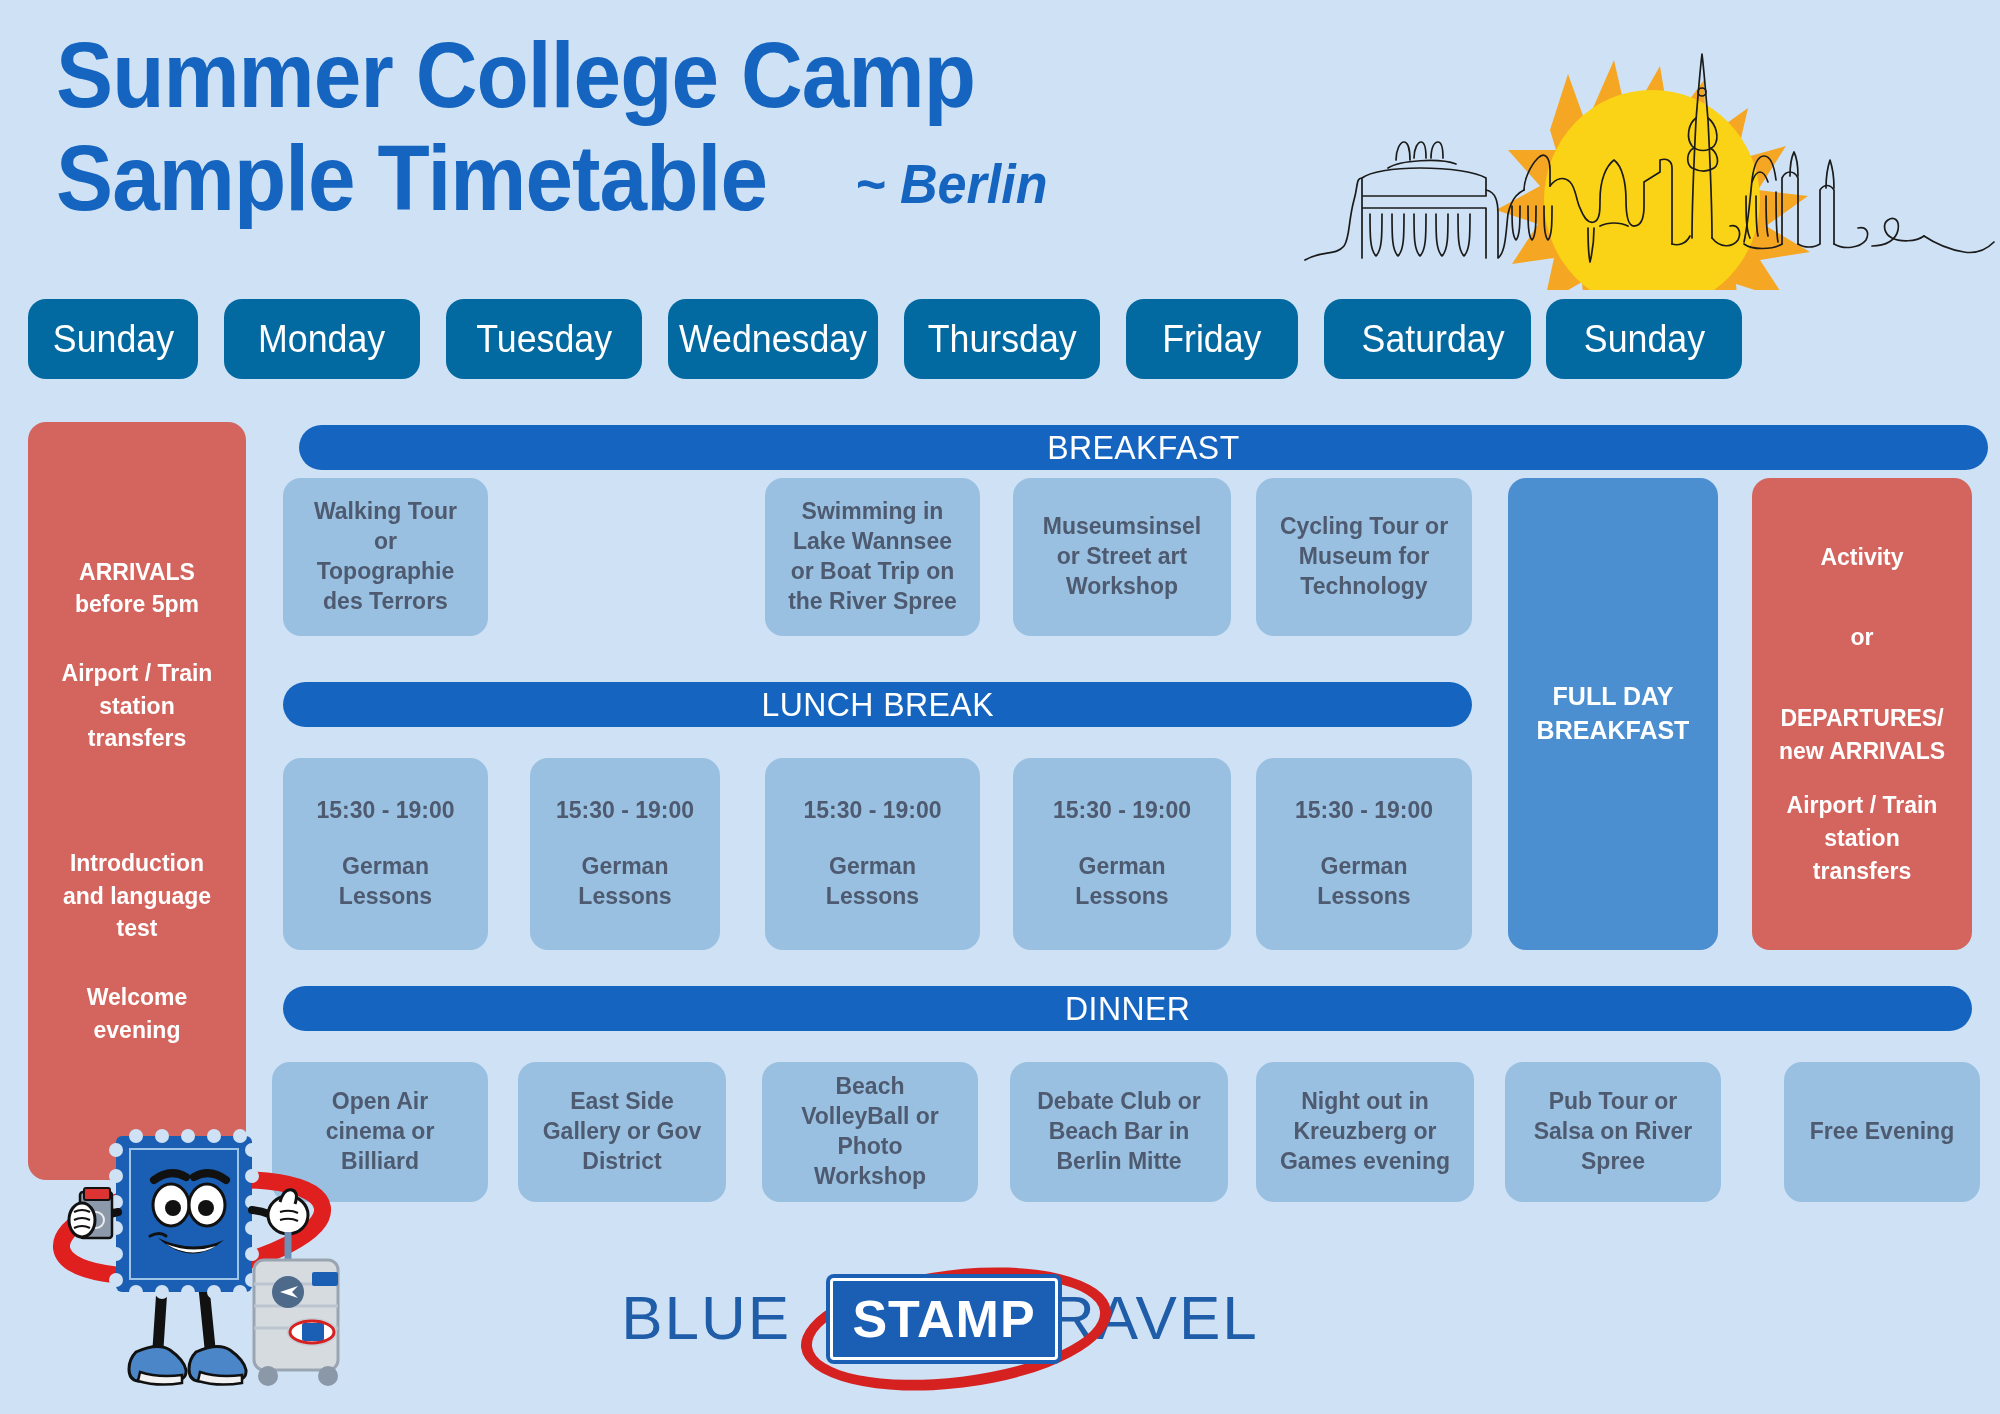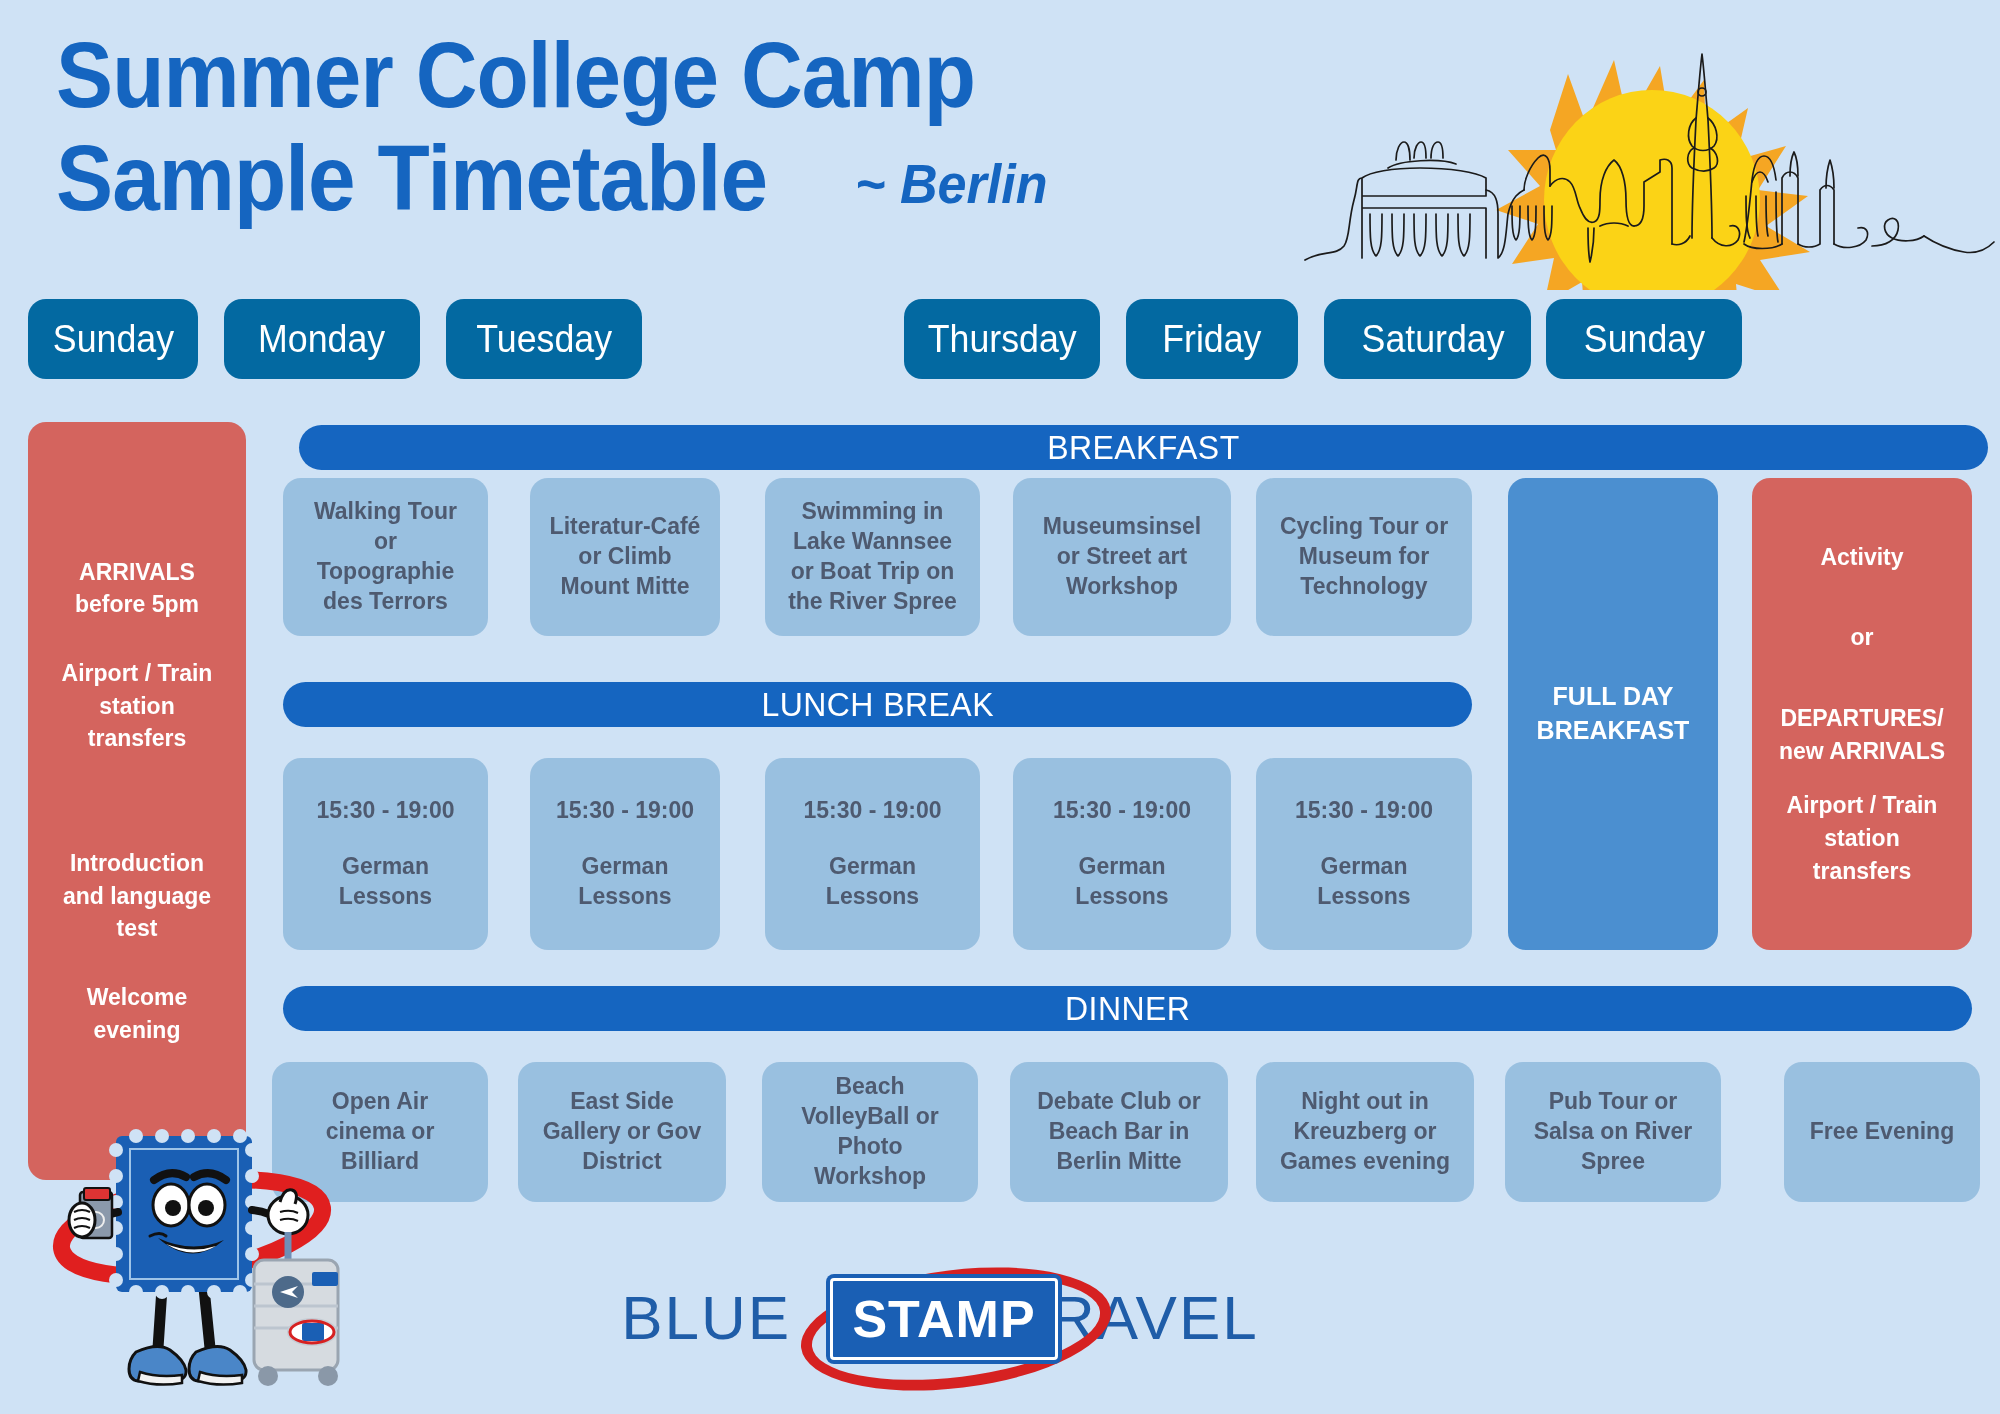--- a/index.html
+++ b/index.html
@@ -187,20 +187,23 @@
   <div class="dayrow">
     <div class="daypill" style="left:0px;width:170px;">
         <span>Sunday</span>
       </div>
     <div class="daypill" style="left:196px;width:196px;">
         <span>Monday</span>
       </div>
     <div class="daypill" style="left:418px;width:196px;">
         <span>Tuesday</span>
       </div>
+    <div class="daypill" style="left:640px;width:210px;">
+        <span>Wednesday</span>
+      </div>
     <div class="daypill" style="left:876px;width:196px;">
         <span>Thursday</span>
       </div>
     <div class="daypill" style="left:1098px;width:172px;">
         <span>Friday</span>
       </div>
     <div class="daypill" style="left:1296px;width:196px;padding-left:11px;">
         <span>Saturday</span>
       </div>
     <div class="daypill" style="left:1518px;width:196px;">
@@ -226,25 +229,20 @@
 
   <div class="mealbar" style="left:299px;top:425px;width:1689px;">
     <span>BREAKFAST</span>
   </div>
 
   <div class="card" style="left:283px;top:478px;width:205px;height:158px;">
     <div class="only">Walking Tour
 or
 Topographie
 des Terrors</div>
-  </div>
-  <div class="card" style="left:530px;top:478px;width:190px;height:158px;">
-    <div class="only">Literatur-Café
-or Climb
-Mount Mitte</div>
   </div>
   <div class="card" style="left:765px;top:478px;width:215px;height:158px;">
     <div class="only">Swimming in
 Lake Wannsee
 or Boat Trip on
 the River Spree</div>
   </div>
   <div class="card" style="left:1013px;top:478px;width:218px;height:158px;">
     <div class="only">Museumsinsel
 or Street art

